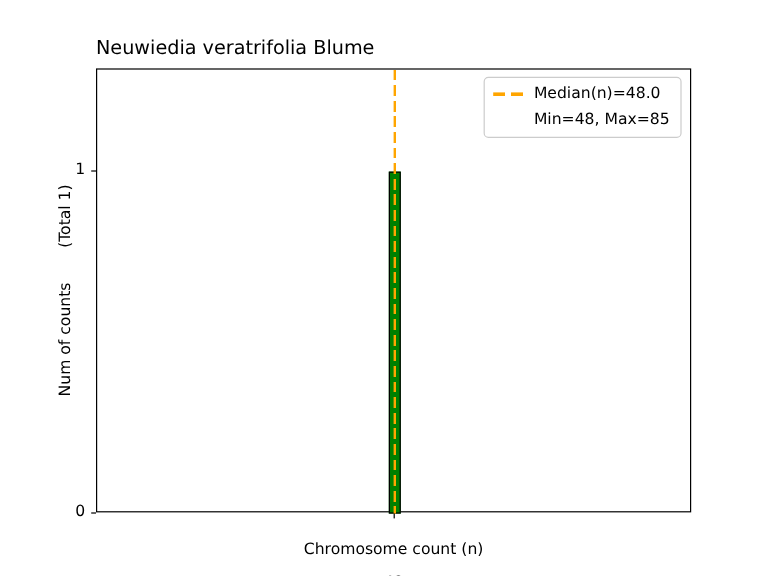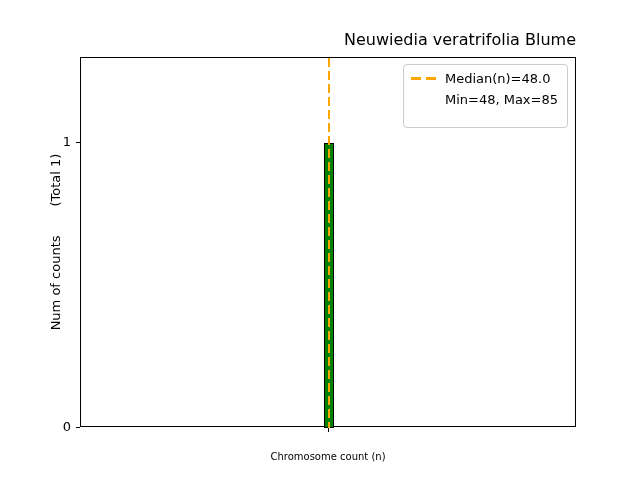--- a/index.html
+++ b/index.html
@@ -6,49 +6,49 @@
   .figure {
     position: relative;
     width: 640px; height: 480px;
     background: #ffffff;
     font-family: "DejaVu Sans", sans-serif;
     color: #000000;
     overflow: hidden;
   }
   .title {
     position: absolute; left: 80px; top: 30px; width: 496px;
-    text-align: right; font-size: 16px; line-height: 19px;
+    text-align: left; font-size: 16px; line-height: 19px;
   }
   .plot {
     position: absolute; left: 80px; top: 57px; width: 496px; height: 370px;
     border: 1px solid #000000; box-sizing: border-box; background: #ffffff;
   }
   .bar { position: absolute; box-sizing: border-box; }
   .median { position: absolute; }
   .legend {
     position: absolute; top: 6px; right: 7px; z-index: 2;
     background: rgba(255,255,255,0.85);
     border: 1px solid #cccccc; border-radius: 4px;
-    padding: 3px 9px 17px 7px; font-size: 13px;
+    padding: 3px 9px 4px 7px; font-size: 13px;
   }
   .legend-row { display: flex; align-items: center; height: 21px; line-height: 21px; }
   .legend-dash {
     display: inline-block; width: 27px; height: 3px; margin-right: 7px; flex: none;
     background: repeating-linear-gradient(to right, #FFA500 0 10px, transparent 10px 15px);
   }
   .legend-dash.empty { background: none; }
   .legend-label { white-space: pre; }
   .ylabel {
     position: absolute; left: 55px; top: 242px;
     transform: translate(-50%, -50%) rotate(-90deg);
     font-size: 13px; white-space: pre;
   }
   .xlabel {
     position: absolute; left: 80px; top: 451px; width: 496px;
-    text-align: center; font-size: 10px;
+    text-align: center; font-size: 13px;
   }
   .tick-label { position: absolute; font-size: 13px; }
   .tick-mark { position: absolute; background: #000000; }
 </style>
 </head>
 <body>
 
 <div class="figure">
 
   <div class="title">Neuwiedia veratrifolia Blume</div>

